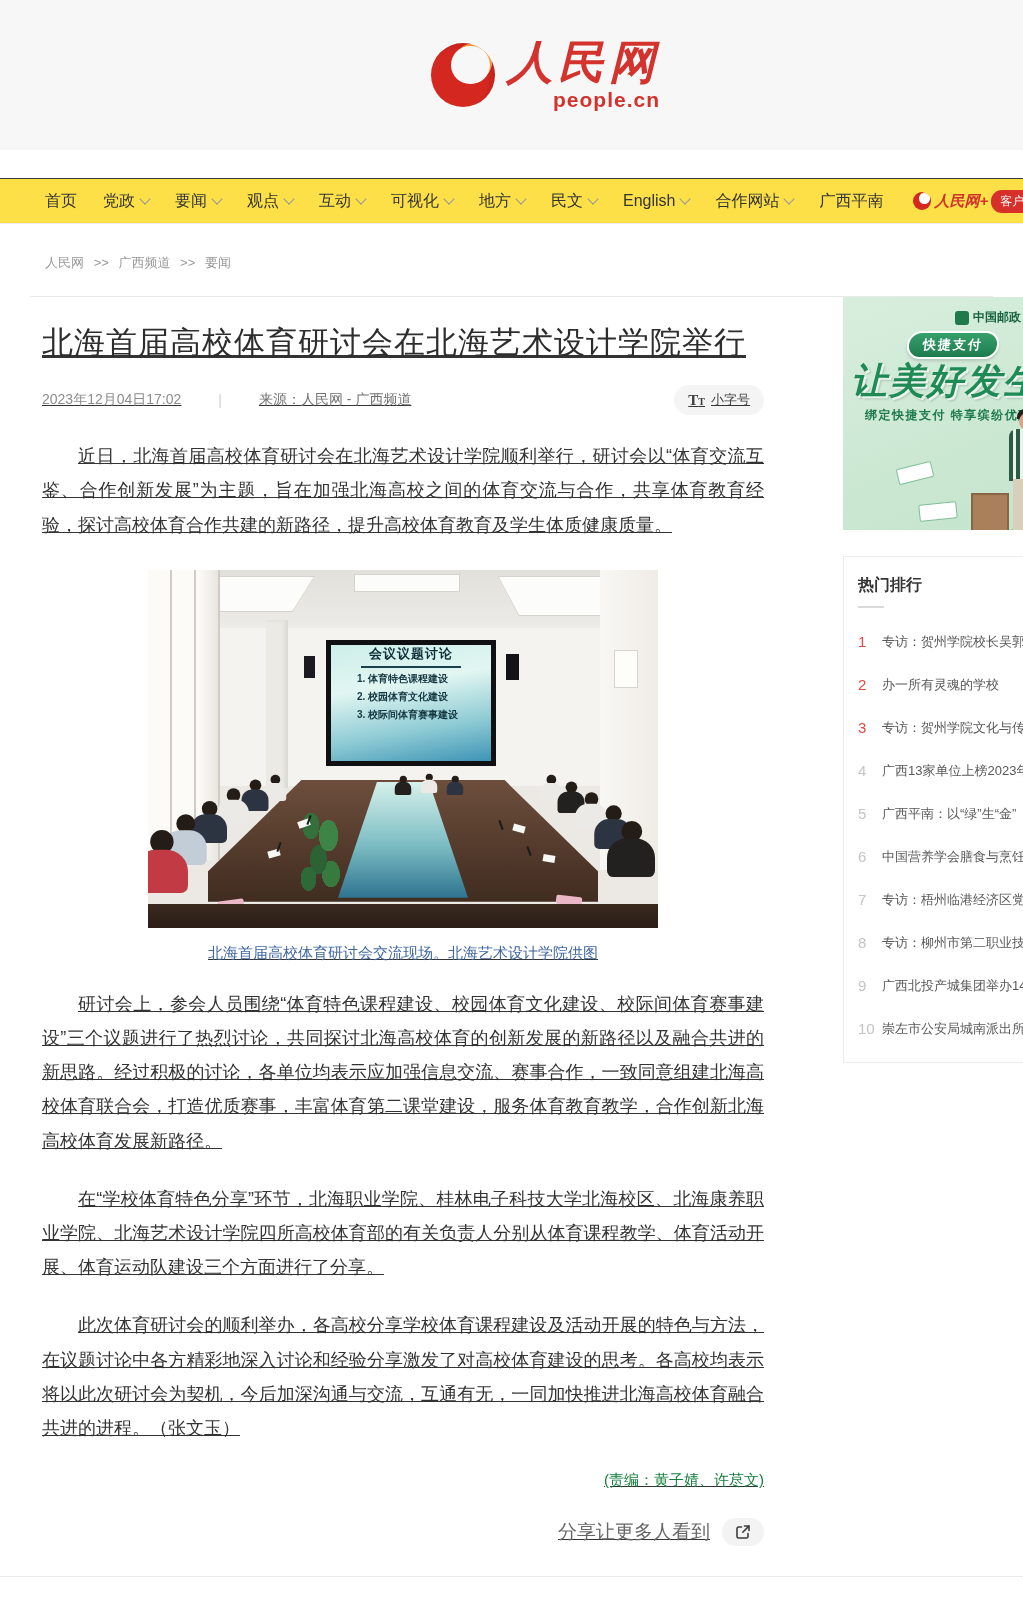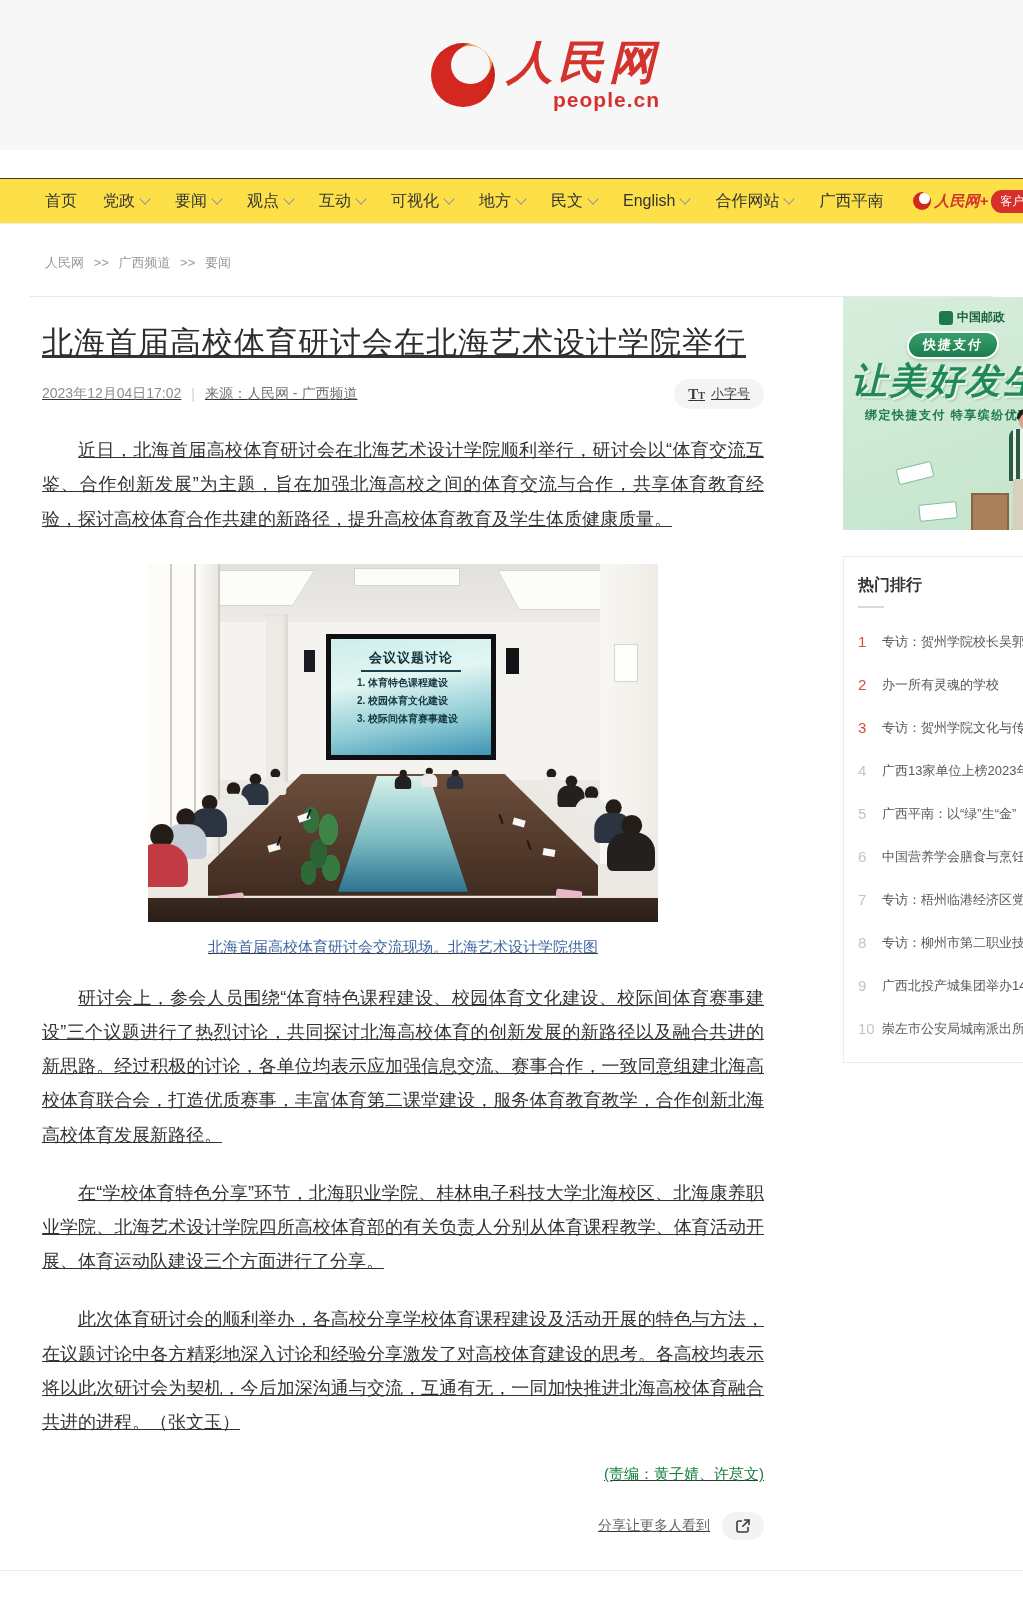--- a/index.html
+++ b/index.html
@@ -31,21 +31,21 @@
 
   
   .crumb{margin:30px 0 0 45px;font-size:13px;color:#9a9a9a;}
   .crumb a{color:#9a9a9a;text-decoration:none;cursor:pointer;}
   .crumb .sep{margin:0 6px;}
   .rule{margin:24px 30px 0;border-bottom:1px solid #e9e9e9;}
 
   
   .main{width:722px;margin-left:42px;text-decoration:underline;}
   .title{margin:26px 0 0;font-size:31px;font-weight:500;color:#2d2d2d;letter-spacing:1px;line-height:1.3;}
-  .meta-row{display:flex;align-items:center;margin-top:16px;font-size:14px;color:#8d8d8d;}
+  .meta-row{display:flex;align-items:center;margin-top:22px;font-size:14px;color:#8d8d8d;gap:27px;}
   .msep{margin:0 10px;color:#cfcfcf;}
   .src{color:#737373;cursor:pointer;}
   .fs-btn{margin-left:auto;display:flex;align-items:center;gap:6px;background:#f4f4f4;border:none;border-radius:15px;
     padding:6px 14px;font-size:13px;color:#3c3c3c;cursor:pointer;font-family:inherit;}
   .tt{font-family:"Liberation Serif","DejaVu Serif",serif;font-weight:bold;line-height:1;}
   .t1{font-size:15px;}.t2{font-size:10px;}
   .para{margin:24px 0 0;font-size:18px;line-height:1.9;color:#333;text-align:justify;text-indent:2em;}
 
   
   .photo-wrap{margin:28px auto 0;width:510px;}
@@ -54,21 +54,21 @@
   .cl{position:absolute;background:#fcfcfa;border:1px solid #d6d3cc;}
   .cl1{left:4px;top:6px;width:150px;height:34px;transform:skewX(-32deg);}
   .cl2{left:206px;top:4px;width:104px;height:16px;}
   .cl3{left:360px;top:6px;width:132px;height:38px;transform:skewX(28deg);}
   .backwall{position:absolute;left:70px;right:58px;top:58px;height:158px;background:#f4f3ef;}
   .winwall{position:absolute;left:0;top:0;width:72px;height:290px;background:linear-gradient(90deg,#fcfbf8 70%,#e7e4dd);}
   .winwall::before{content:"";position:absolute;inset:0;background:repeating-linear-gradient(90deg,transparent 0 22px,#cfccc4 22px 24px);}
   .pillar{position:absolute;left:118px;top:50px;width:22px;height:168px;background:#eceae4;box-shadow:inset -3px 0 4px rgba(0,0,0,.08);}
   .rwall{position:absolute;right:0;top:0;width:58px;height:300px;background:linear-gradient(270deg,#efece6,#f8f7f3);}
   .screen{position:absolute;left:178px;top:70px;width:170px;height:126px;background:#101012;padding:5px;box-sizing:border-box;}
-  .slide{width:100%;height:100%;box-sizing:border-box;padding-top:10px;display:flex;flex-direction:column;
+  .slide{width:100%;height:100%;box-sizing:border-box;padding-top:0;display:flex;flex-direction:column;
     background:linear-gradient(170deg,#cdeeea 0%,#e2f6f2 35%,#8ecbd4 70%,#3e94b6 100%);}
   .slide-title{align-self:center;font-size:13px;font-weight:bold;color:#0e2f38;letter-spacing:1px;border-bottom:2px solid #19424d;padding:0 8px 3px;}
   .slide-item{font-size:10px;color:#143741;margin:4px 0 0 26px;font-weight:bold;}
   .spk1{position:absolute;left:358px;top:84px;width:13px;height:26px;background:#141418;}
   .spk2{position:absolute;left:156px;top:86px;width:11px;height:22px;background:#1a1a20;}
   .acbox{position:absolute;right:20px;top:80px;width:22px;height:36px;background:#fdfdfa;border:1px solid #d8d5ce;}
   .table-main{position:absolute;left:60px;right:60px;top:210px;bottom:26px;background:linear-gradient(#6d4e3c,#402c20);
     clip-path:polygon(24% 0,76% 0,108% 100%,-8% 100%);}
   .table-glow{position:absolute;left:190px;width:130px;top:212px;bottom:30px;background:linear-gradient(#d6f1ec,#7bbcc2 55%,#2e7390);
     clip-path:polygon(30% 0,70% 0,100% 100%,0 100%);}
@@ -95,27 +95,27 @@
   .paper{position:absolute;width:12px;height:7px;background:#f7f7f4;}
   .pa1{left:150px;top:250px;transform:rotate(-20deg);} .pa2{left:120px;top:280px;transform:rotate(-15deg);}
   .pa3{left:365px;top:255px;transform:rotate(15deg);} .pa4{left:395px;top:285px;transform:rotate(10deg);}
   .mic{position:absolute;width:2px;height:10px;background:#1a1a1a;transform:rotate(20deg);}
   .mi1{left:160px;top:245px;} .mi2{left:130px;top:272px;} .mi3{left:352px;top:250px;transform:rotate(-20deg);} .mi4{left:380px;top:276px;transform:rotate(-20deg);}
   .folder{position:absolute;width:26px;height:9px;background:#e9b7c6;border-radius:2px;}
   .fo1{left:70px;top:330px;transform:rotate(-8deg);} .fo2{left:408px;top:326px;transform:rotate(6deg);}
   .caption{margin-top:16px;text-align:center;font-size:15px;color:#3f67a0;font-family:"DejaVu Serif","Liberation Serif",serif;}
 
   .editor{margin-top:26px;text-align:right;font-size:15px;color:#15803d;}
-  .share-row{margin-top:28px;display:flex;justify-content:flex-end;align-items:center;gap:12px;font-size:14px;color:#666;}
+  .share-row{margin-top:28px;display:flex;justify-content:flex-end;align-items:center;gap:12px;font-size:19px;color:#666;}
   .share-pill{background:#f3f3f3;border:none;border-radius:16px;padding:6px 13px;display:flex;align-items:center;cursor:pointer;}
 
   
   .sidebar{position:absolute;left:843px;top:297px;width:280px;}
   .ad{position:relative;width:272px;height:233px;overflow:hidden;cursor:pointer;background:linear-gradient(160deg,#d8eedd,#c2e3cb);}
-  .ad-brand{position:absolute;top:12px;left:96px;display:flex;align-items:center;gap:4px;color:#17643f;font-weight:bold;font-size:12px;white-space:nowrap;}
+  .ad-brand{position:absolute;top:12px;left:112px;display:flex;align-items:center;gap:4px;color:#17643f;font-weight:bold;font-size:12px;white-space:nowrap;}
   .postmark{width:14px;height:14px;background:#1e7a4b;border-radius:3px;flex:none;}
   .ad-badge{position:absolute;top:34px;left:64px;transform:skewX(-6deg);background:linear-gradient(#37a06b,#1d7c4e);
     border:2px solid #fff;color:#fff;font-size:13px;font-weight:bold;letter-spacing:2px;padding:3px 14px;border-radius:15px;
     box-shadow:0 2px 3px rgba(0,0,0,.15);white-space:nowrap;}
   .ad-title{position:absolute;top:60px;left:8px;font-size:36px;font-weight:900;font-style:italic;color:#1f8a55;letter-spacing:2px;
     text-shadow:2px 2px 0 rgba(255,255,255,.75),3px 3px 2px rgba(0,60,30,.2);white-space:nowrap;}
   .ad-sub{position:absolute;top:110px;left:22px;font-size:12px;font-weight:bold;color:#1d7a4c;letter-spacing:1.5px;white-space:nowrap;}
   .ad-arc{position:absolute;left:10px;top:128px;width:190px;height:120px;border:3px solid #8fcaa6;border-radius:50%;
     border-color:transparent transparent #8fcaa6 transparent;transform:rotate(-8deg);}
   .ad-hair{position:absolute;left:174px;top:112px;width:20px;height:10px;border-radius:8px 8px 0 0;background:#23201c;}

